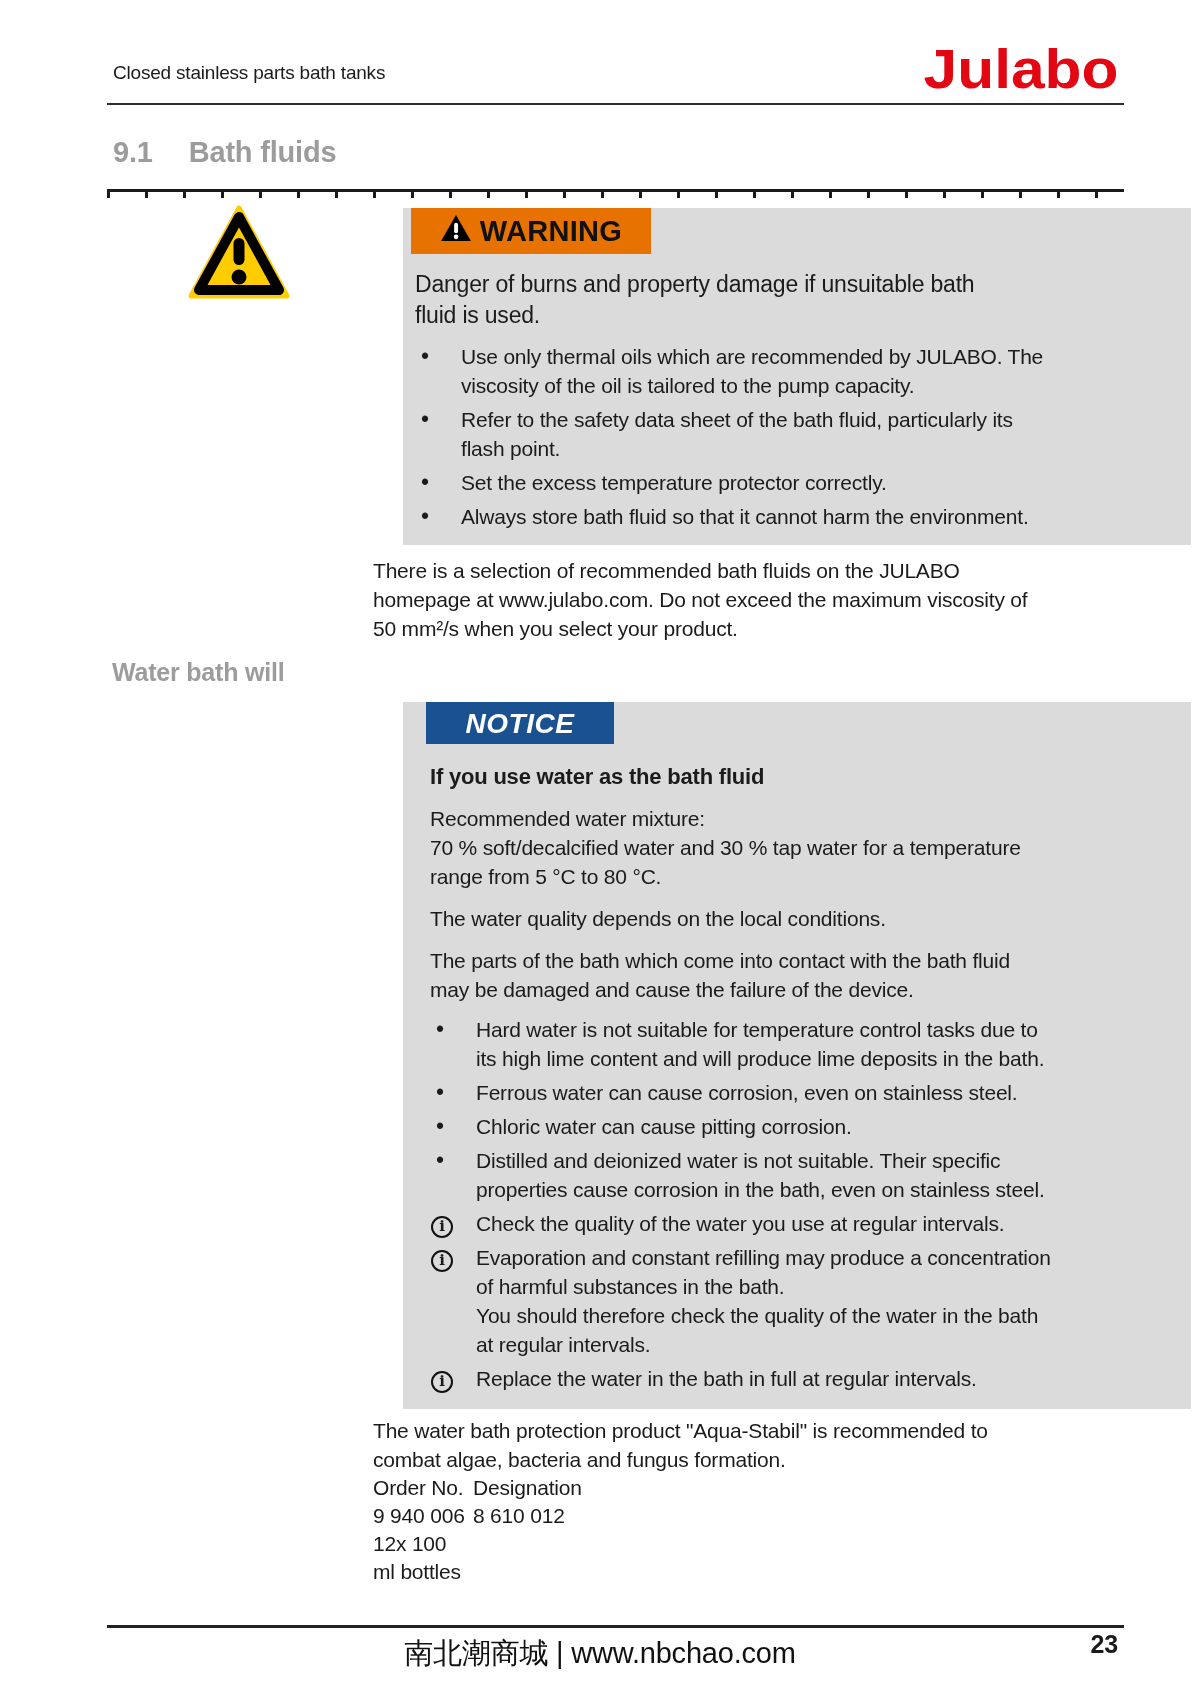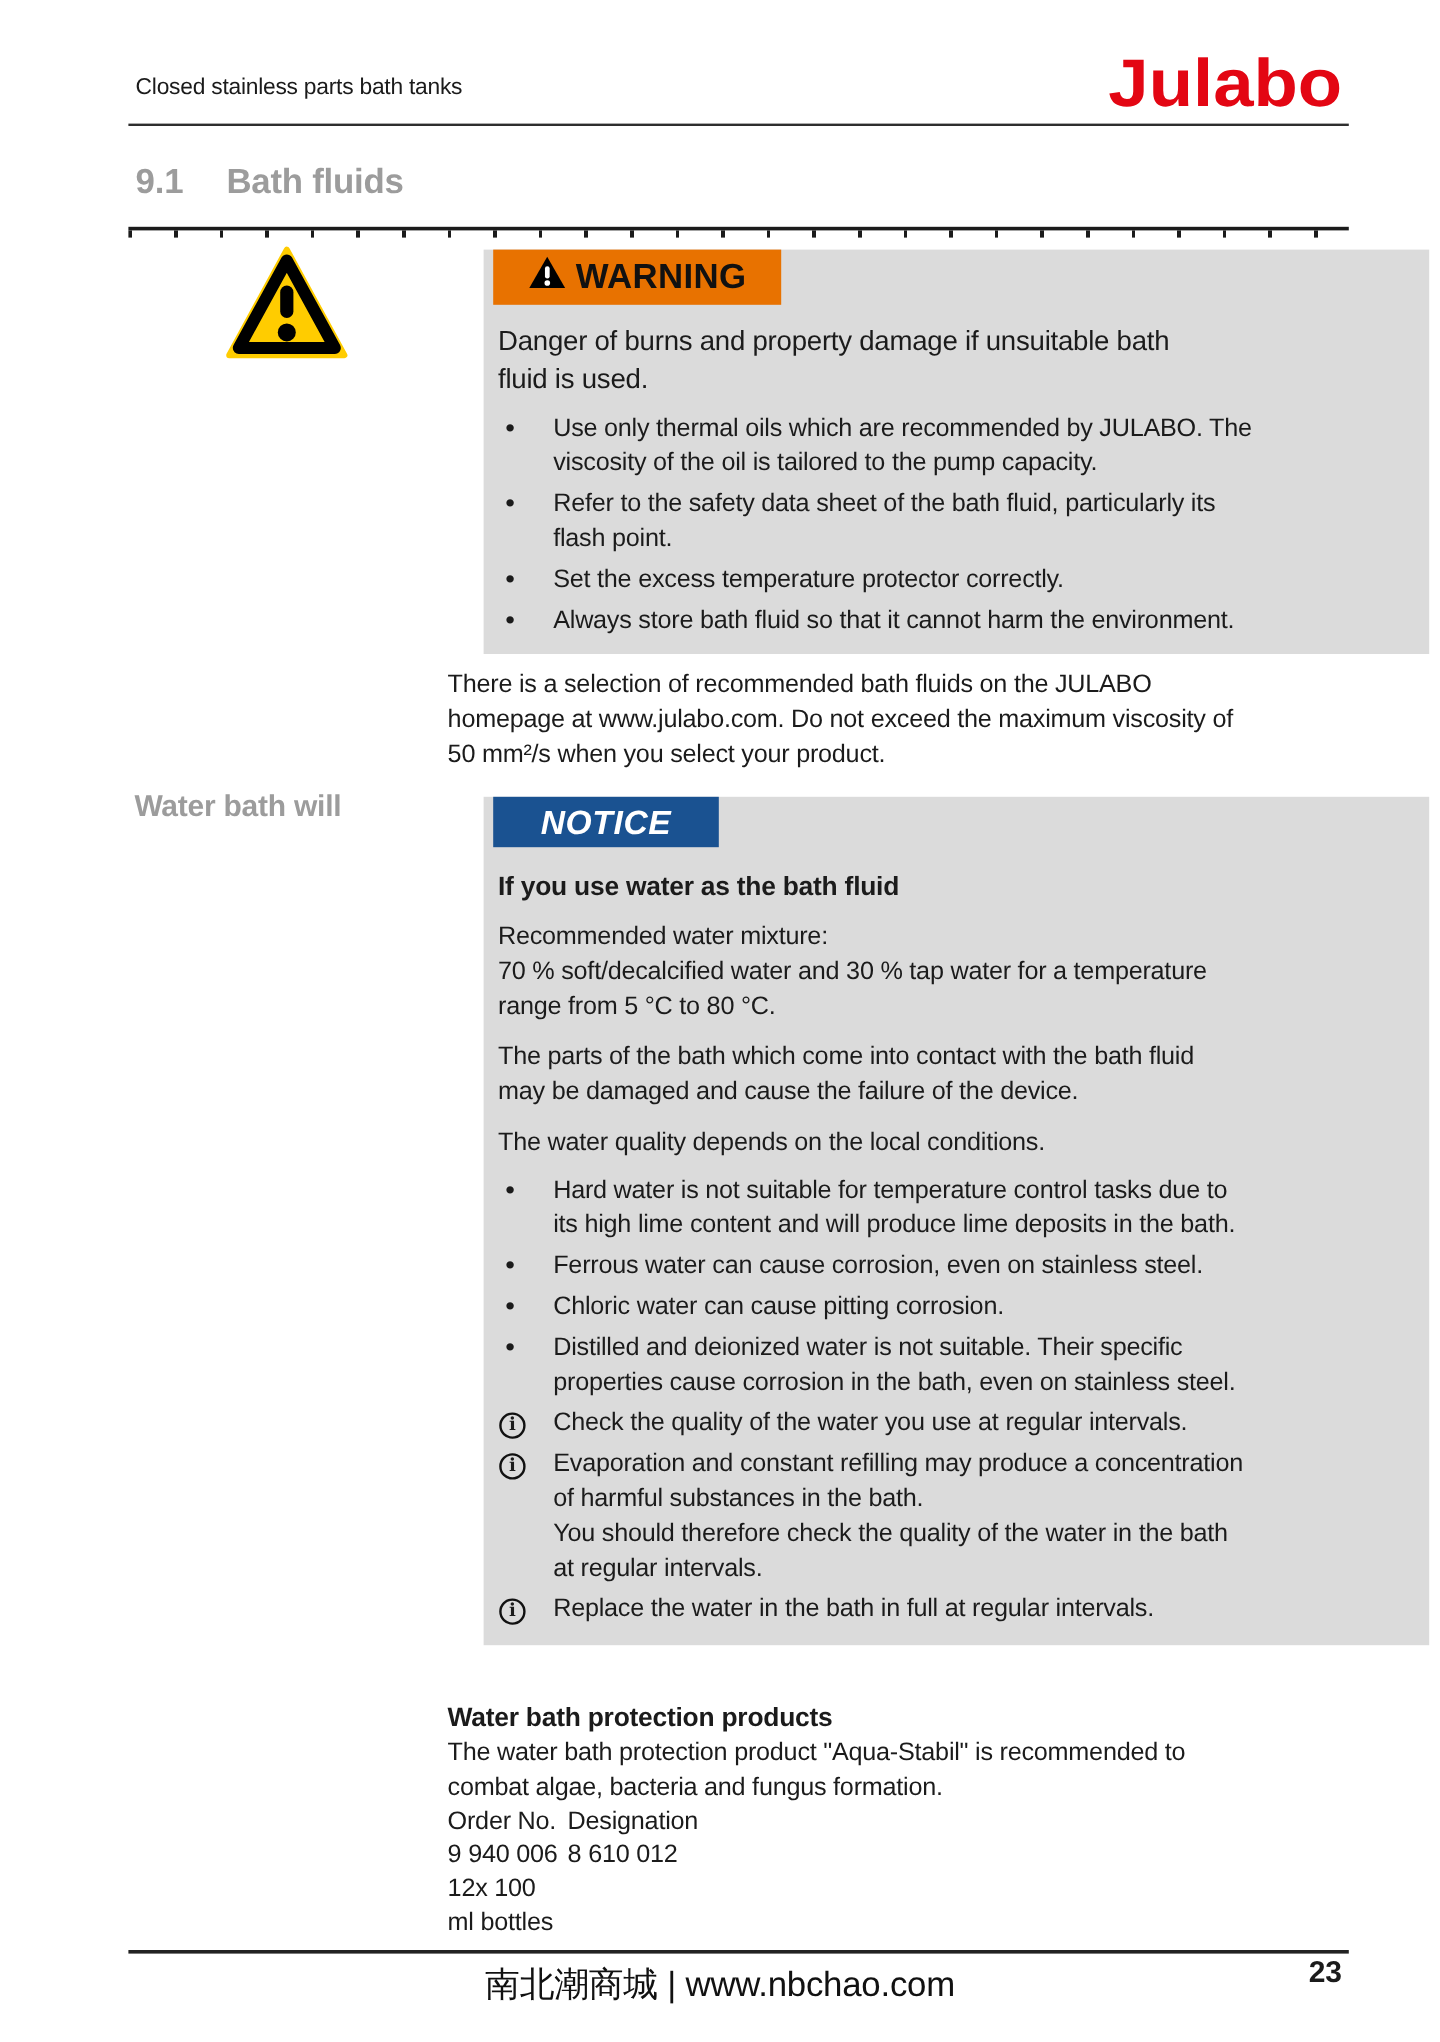--- a/index.html
+++ b/index.html
@@ -48,21 +48,21 @@
   
   .warning-triangle { position: absolute; left: 187px; top: 205px; width: 104px; height: 96px; }
 
   
   .callout {
     position: absolute; left: 403px; width: 788px;
     background: var(--box_gray, #DBDBDB);
     font-size: 21px; line-height: 29px; color: #1b1b1b;
   }
   .warning-box { top: 208px; padding-bottom: 14px; }
-  .notice-box  { top: 664px; padding-bottom: 16px; }
+  .notice-box  { top: 702px; padding-bottom: 16px; padding-left: 15px; }
 
   .warning-label {
     margin-left: 8px; width: 240px; height: 46px;
     background: var(--accent_orange, #E87200);
     display: flex; align-items: center; justify-content: center; gap: 8px;
   }
   .warning-label-text { font-size: 29px; font-weight: bold; color: #111; letter-spacing: 0.3px; }
   .callout-title { margin: 15px 20px 0 12px; font-size: 23px; font-weight: normal; line-height: 31px; }
 
   .bullet-list { margin-top: 11px; }
@@ -177,23 +177,23 @@
   <div class="side-label">Water bath will</div>
 
   <div class="callout notice-box">
     <div class="notice-label">
       <span class="notice-label-text">NOTICE</span>
     </div>
     <div class="notice-heading">If you use water as the bath fluid</div>
     <div class="notice-para pre">Recommended water mixture:
 70 % soft/decalcified water and 30 % tap water for a temperature
 range from 5 °C to 80 °C.</div>
+    <div class="notice-para pre">The water quality depends on the local conditions.</div>
     <div class="notice-para pre">The parts of the bath which come into contact with the bath fluid
 may be damaged and cause the failure of the device.</div>
-    <div class="notice-para pre">The water quality depends on the local conditions.</div>
     <div class="bullet-list">
       <div class="li">
           <span class="m">•</span>
           <span class="t pre">Hard water is not suitable for temperature control tasks due to
 its high lime content and will produce lime deposits in the bath.</span>
         </div>
       <div class="li">
           <span class="m">•</span>
           <span class="t pre">Ferrous water can cause corrosion, even on stainless steel.</span>
         </div>
@@ -218,21 +218,20 @@
 at regular intervals.</span>
         </div>
       <div class="li">
           <span class="mi"><span class="info-icon">i</span></span>
           <span class="t pre">Replace the water in the bath in full at regular intervals.</span>
         </div>
     </div>
   </div>
 
   <div class="protection">
-    <div class="protection-heading">Water bath protection products</div>
     <div class="pre">The water bath protection product "Aqua-Stabil" is recommended to
 combat algae, bacteria and fungus formation.</div>
     <div class="order-table">
       <span>Order No.</span>
       <span>Designation</span>
       <span>9 940 006</span>
       <span>8 610 012</span>
       <span>12x 100 ml bottles</span>
     </div>
   </div>

